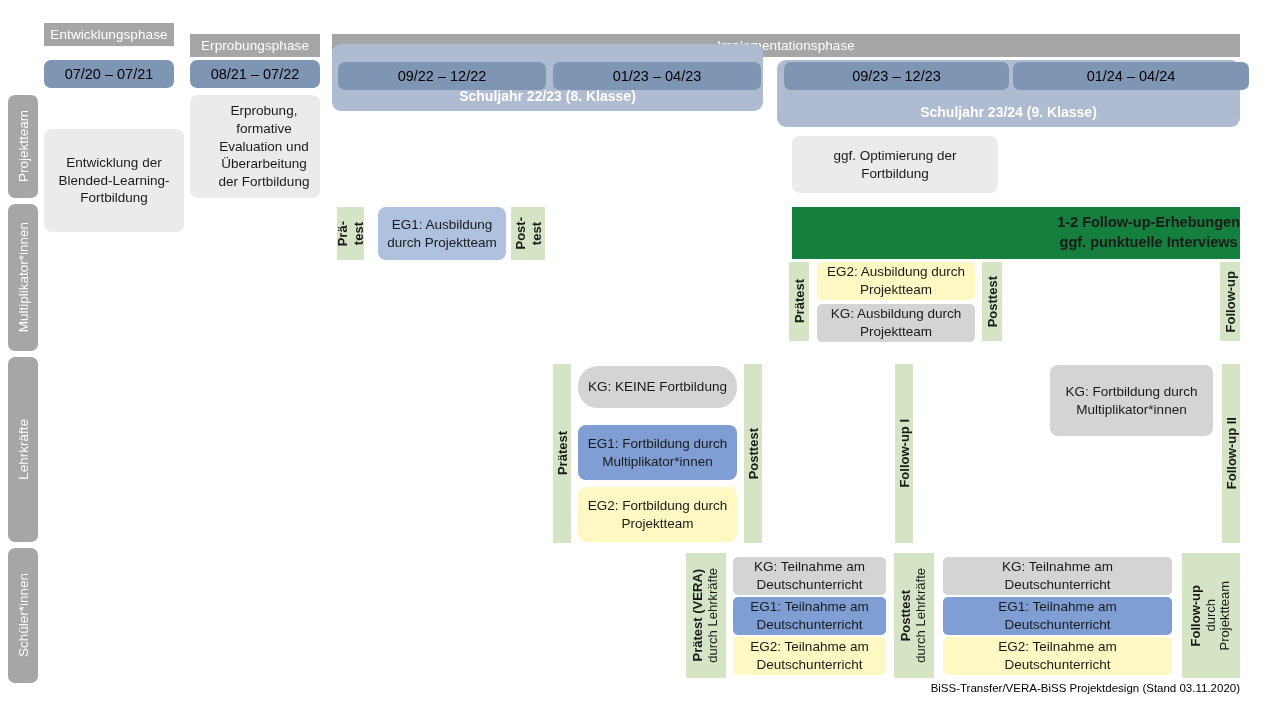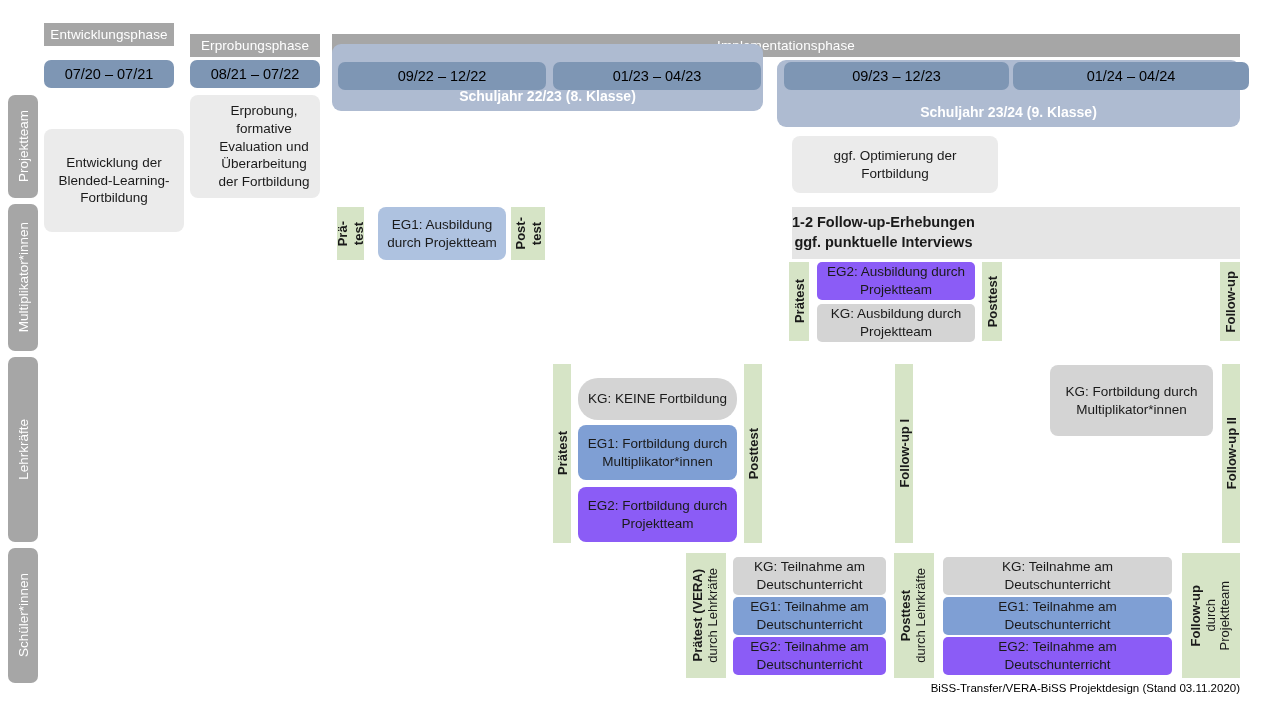--- a/index.html
+++ b/index.html
@@ -49,42 +49,42 @@
   .box{
     border-radius:8px;
     display:flex;align-items:center;justify-content:center;
     text-align:center;font-size:13.5px;line-height:1.32;
     padding:2px 6px;
   }
   .box.sq{border-radius:5px;}
   .grey{background:#ebebeb;}
   .grey-d{background:#d4d4d4;}
   .blue-l{background:#aec2e0;}
-  .blue-m{background:#8b5cf6;}
+  .blue-m{background:#fef9c3;}
   .blue-d{background:#7f9fd4;}
 
   
   .green{
     background:#d6e4c6;
     display:flex;align-items:center;justify-content:center;
     font-size:13px;
   }
   .green .vtext{
     writing-mode:vertical-rl;transform:rotate(180deg);
     white-space:nowrap;text-align:center;
   }
   .green .vtext.bold{font-weight:bold;}
   .green .vstack{
     display:flex;flex-direction:row;align-items:center;justify-content:center;
     height:100%;
   }
   .green .vstack .vtext{line-height:1.15;}
   .green-band{
-    background:#e5e5e5;
-    display:flex;align-items:center;justify-content:flex-start;
+    background:#15803d;
+    display:flex;align-items:center;justify-content:flex-end;
     text-align:center;font-weight:bold;font-size:14.5px;line-height:1.35;
   }
 
   
   .twoline{
     display:flex;flex-direction:row;align-items:center;justify-content:center;
     gap:1px;height:100%;
   }
   .twoline .vtext{font-weight:bold;font-size:13px;}
 
@@ -164,21 +164,21 @@
   <div class="abs green" style="left:982px;top:262px;width:20px;height:79px;">
     <span class="vtext bold">Posttest</span>
   </div>
   <div class="abs green" style="left:1220px;top:262px;width:20px;height:79px;">
     <span class="vtext bold">Follow-up</span>
   </div>
 
   <div class="abs green" style="left:553px;top:364px;width:18px;height:179px;">
     <span class="vtext bold">Prätest</span>
   </div>
-  <div class="abs box grey-d" style="left:578px;top:378px;width:159px;height:42px;border-radius:20px;">KG:  KEINE Fortbildung</div>
+  <div class="abs box grey-d" style="left:578px;top:366px;width:159px;height:42px;border-radius:20px;">KG:  KEINE Fortbildung</div>
   <div class="abs box blue-d" style="left:578px;top:425px;width:159px;height:55px;">EG1: Fortbildung durch Multiplikator*innen</div>
   <div class="abs box blue-m" style="left:578px;top:487px;width:159px;height:55px;">EG2: Fortbildung durch Projektteam</div>
   <div class="abs green" style="left:744px;top:364px;width:18px;height:179px;">
     <span class="vtext bold">Posttest</span>
   </div>
 
   <div class="abs green" style="left:895px;top:364px;width:18px;height:179px;">
     <span class="vtext bold">Follow-up I</span>
   </div>
   <div class="abs box grey-d" style="left:1050px;top:365px;width:163px;height:71px;">KG: Fortbildung durch Multiplikator*innen</div>

